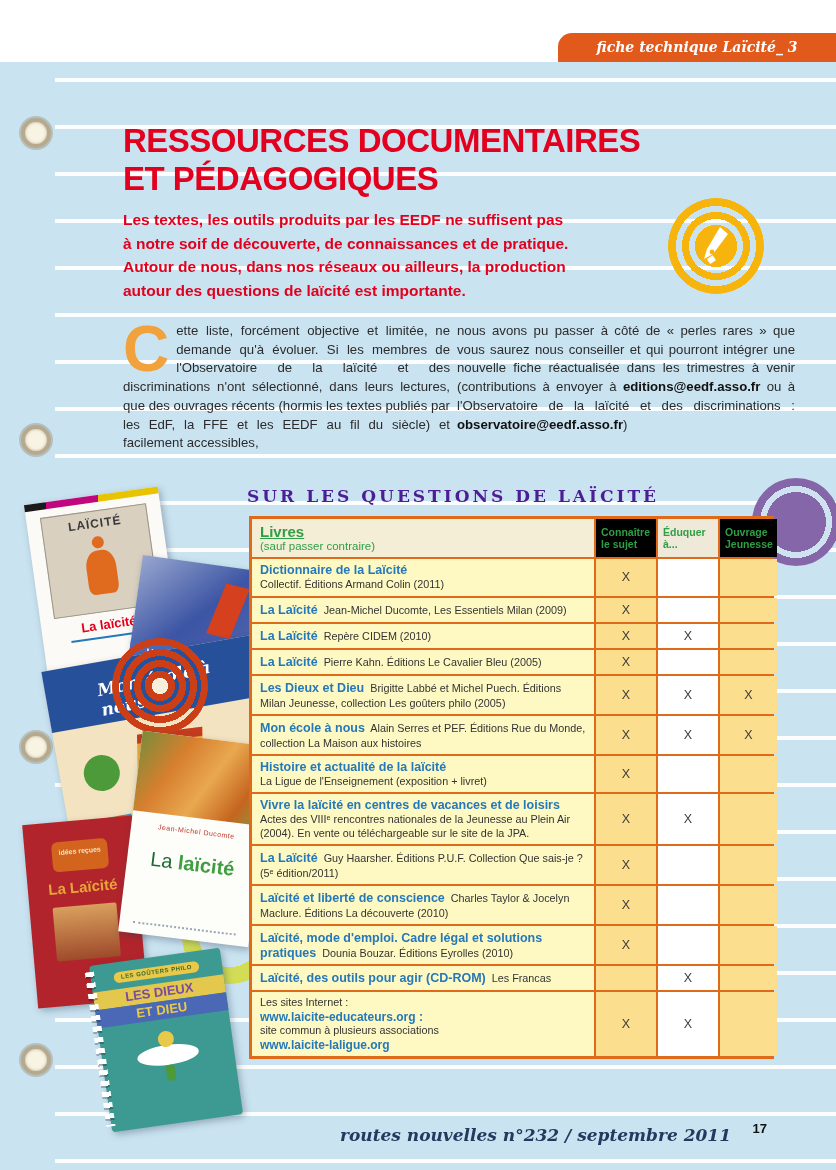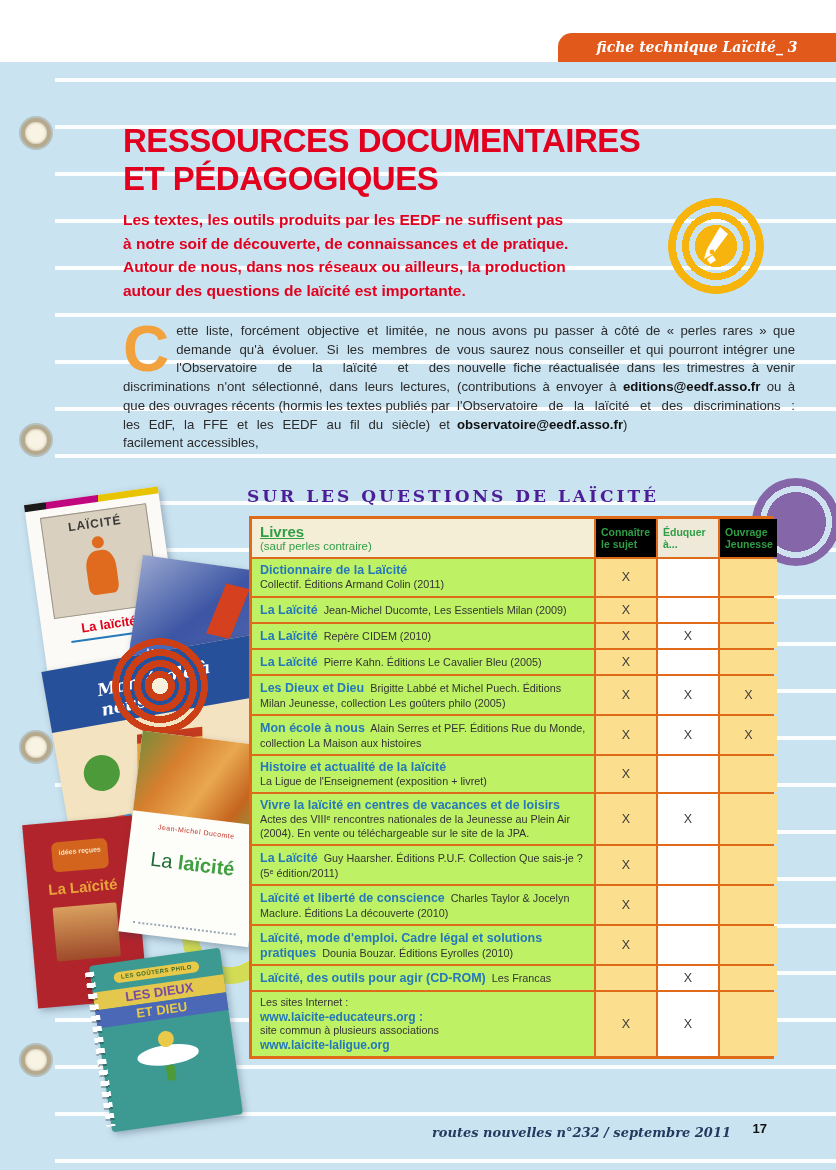--- a/index.html
+++ b/index.html
@@ -39,42 +39,42 @@
   
   .purple-circle{position:absolute;left:752px;top:478px;width:88px;height:88px;border-radius:50%;z-index:2;
         background:radial-gradient(circle,#8566a8 0 30px,#cfe2ef 30px 36px,#8566a8 36px 44px);}
   
   .section-heading{position:absolute;left:247px;top:486px;font-family:"DejaVu Serif",serif;font-weight:bold;
         font-size:17px;letter-spacing:3px;color:#4c1d95;z-index:3;}
   
   .res-table{position:absolute;left:249px;top:516px;z-index:5;display:grid;
         grid-template-columns:342px 60px 60px 57px;gap:2px;padding:3px;background:#de6a1a;
         width:519px;}
-  .cell{background:#bef264;box-sizing:border-box;}
+  .cell{background:#fef9c3;box-sizing:border-box;}
   .cell.colmain{padding:4px 8px;}
   .cell.mark{display:flex;align-items:center;justify-content:center;color:#3c3c3c;font-size:12.5px;min-height:24px;}
   .cell.m0,.cell.m2{background:#fcdf8e;}
   .cell.m1{background:#fff;}
   .hdr.colmain{background:#f5eed7;padding:4px 8px;}
   .hdr.m0,.hdr.m2{background:#000000;}
   .hdr.m1{background:#eee9d8;}
   .hdr-title{color:#2f9e45;font-weight:bold;font-size:15px;line-height:17px;text-decoration:underline;}
   .hdr-sub{color:#2f9e45;font-size:11.5px;line-height:13px;}
   .hdr-col{display:flex;align-items:center;padding:3px 5px;color:#2f9e45;font-size:10.5px;line-height:12.5px;
         white-space:pre-line;font-weight:bold;}
   .row-title{color:#2578b9;font-weight:bold;font-size:12.5px;line-height:15px;}
   .row-detail{color:#333;font-size:10.8px;line-height:13.5px;}
   .inline-wrap{line-height:14px;}
   .inline-wrap .row-title{line-height:14px;}
   .inline-wrap .row-detail{line-height:13px;}
   .site-plain{color:#333;font-size:10.8px;line-height:13.5px;}
   .site-url{color:#2578b9;font-weight:bold;font-size:12px;line-height:14.5px;}
   
   .footer-credit{position:absolute;right:105px;top:1125px;font-family:"DejaVu Serif",serif;font-style:italic;
-        font-weight:bold;font-size:13px;color:#223a5e;z-index:3;}
+        font-weight:bold;font-size:17px;color:#223a5e;z-index:3;}
   .footer-page{position:absolute;right:69px;top:1121px;font-size:13px;font-weight:bold;color:#111;z-index:3;}
   
   .book{position:absolute;box-shadow:2px 3px 7px rgba(40,60,80,.35);}
   .book1{left:35px;top:495px;width:135px;height:168px;background:#fbfaf6;transform:rotate(-8deg);z-index:2;}
   .book1 .strip{height:7px;background:linear-gradient(to right,#1a1a1a 0 16%,#c0077e 16% 55%,#e8c400 55% 100%);}
   .book1 .poster{margin:8px 14px 0;height:102px;background:#d9d0bf;border:1px solid #9a9488;
         text-align:center;color:#3a3a3a;font-weight:bold;font-size:12px;letter-spacing:1px;padding-top:5px;box-sizing:border-box;}
   .book1 .fig-head{width:12px;height:12px;border-radius:50%;background:#e06a1e;margin:6px auto 0;}
   .book1 .fig-body{width:30px;height:44px;border-radius:40% 40% 20% 20%;background:#e06a1e;margin:2px auto 0;}
   .book1 .cap{margin-top:5px;text-align:center;color:#e2001a;font-weight:bold;font-size:13px;}
@@ -220,21 +220,21 @@
     <div class="kid"></div>
   </div>
 
   <div class="purple-circle"></div>
 
   <div class="section-heading">SUR LES QUESTIONS DE LAÏCITÉ</div>
 
   <div class="res-table" id="res-table">
     <div class="cell hdr colmain">
       <div class="hdr-title">Livres</div>
-      <div class="hdr-sub">(sauf perles contraire)</div>
+      <div class="hdr-sub">(sauf passer contraire)</div>
     </div>
     <div class="cell hdr m0 hdr-col">Connaître
 le sujet</div>
     <div class="cell hdr m1 hdr-col">Éduquer
 à...</div>
     <div class="cell hdr m2 hdr-col">Ouvrage
 Jeunesse</div>
   <div class="cell colmain">
         <div class="row-title">Dictionnaire de la Laïcité</div>
         <div class="row-detail">Collectif. Éditions Armand Colin (2011)</div>

